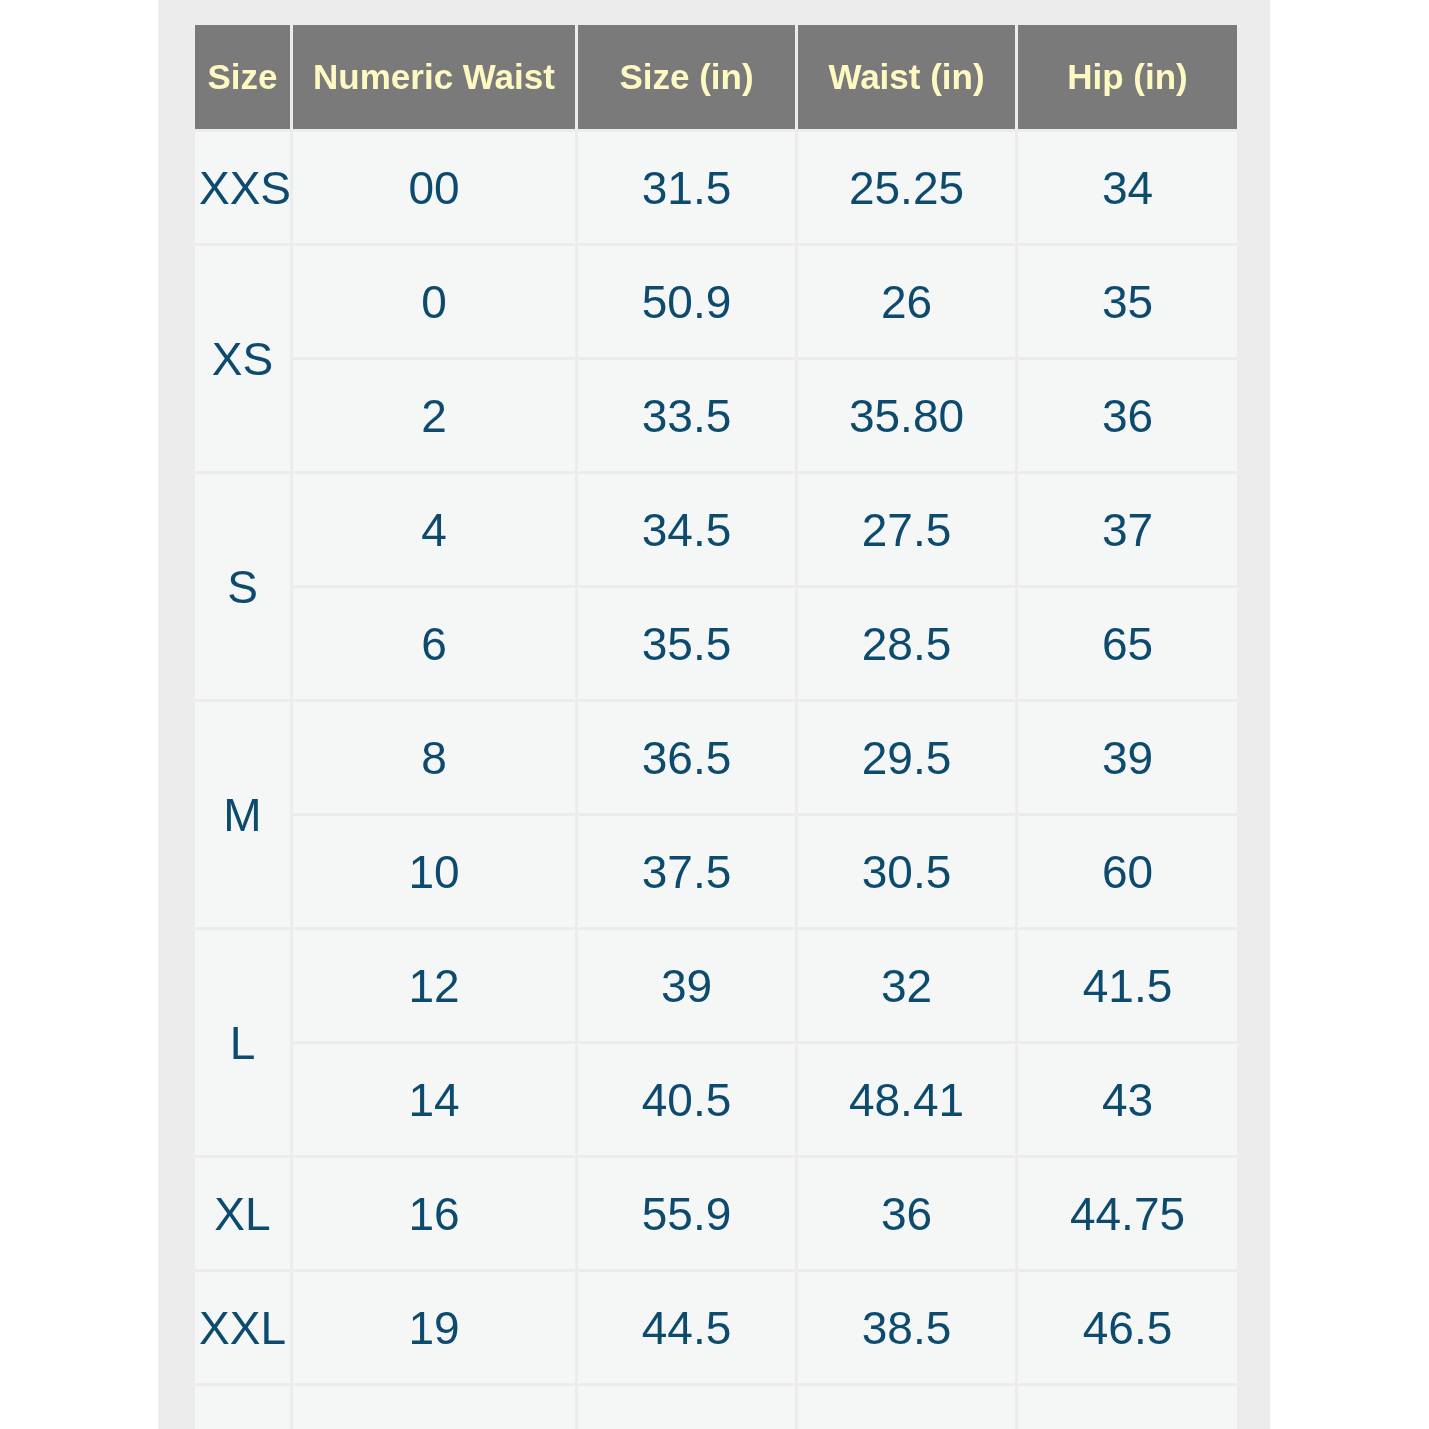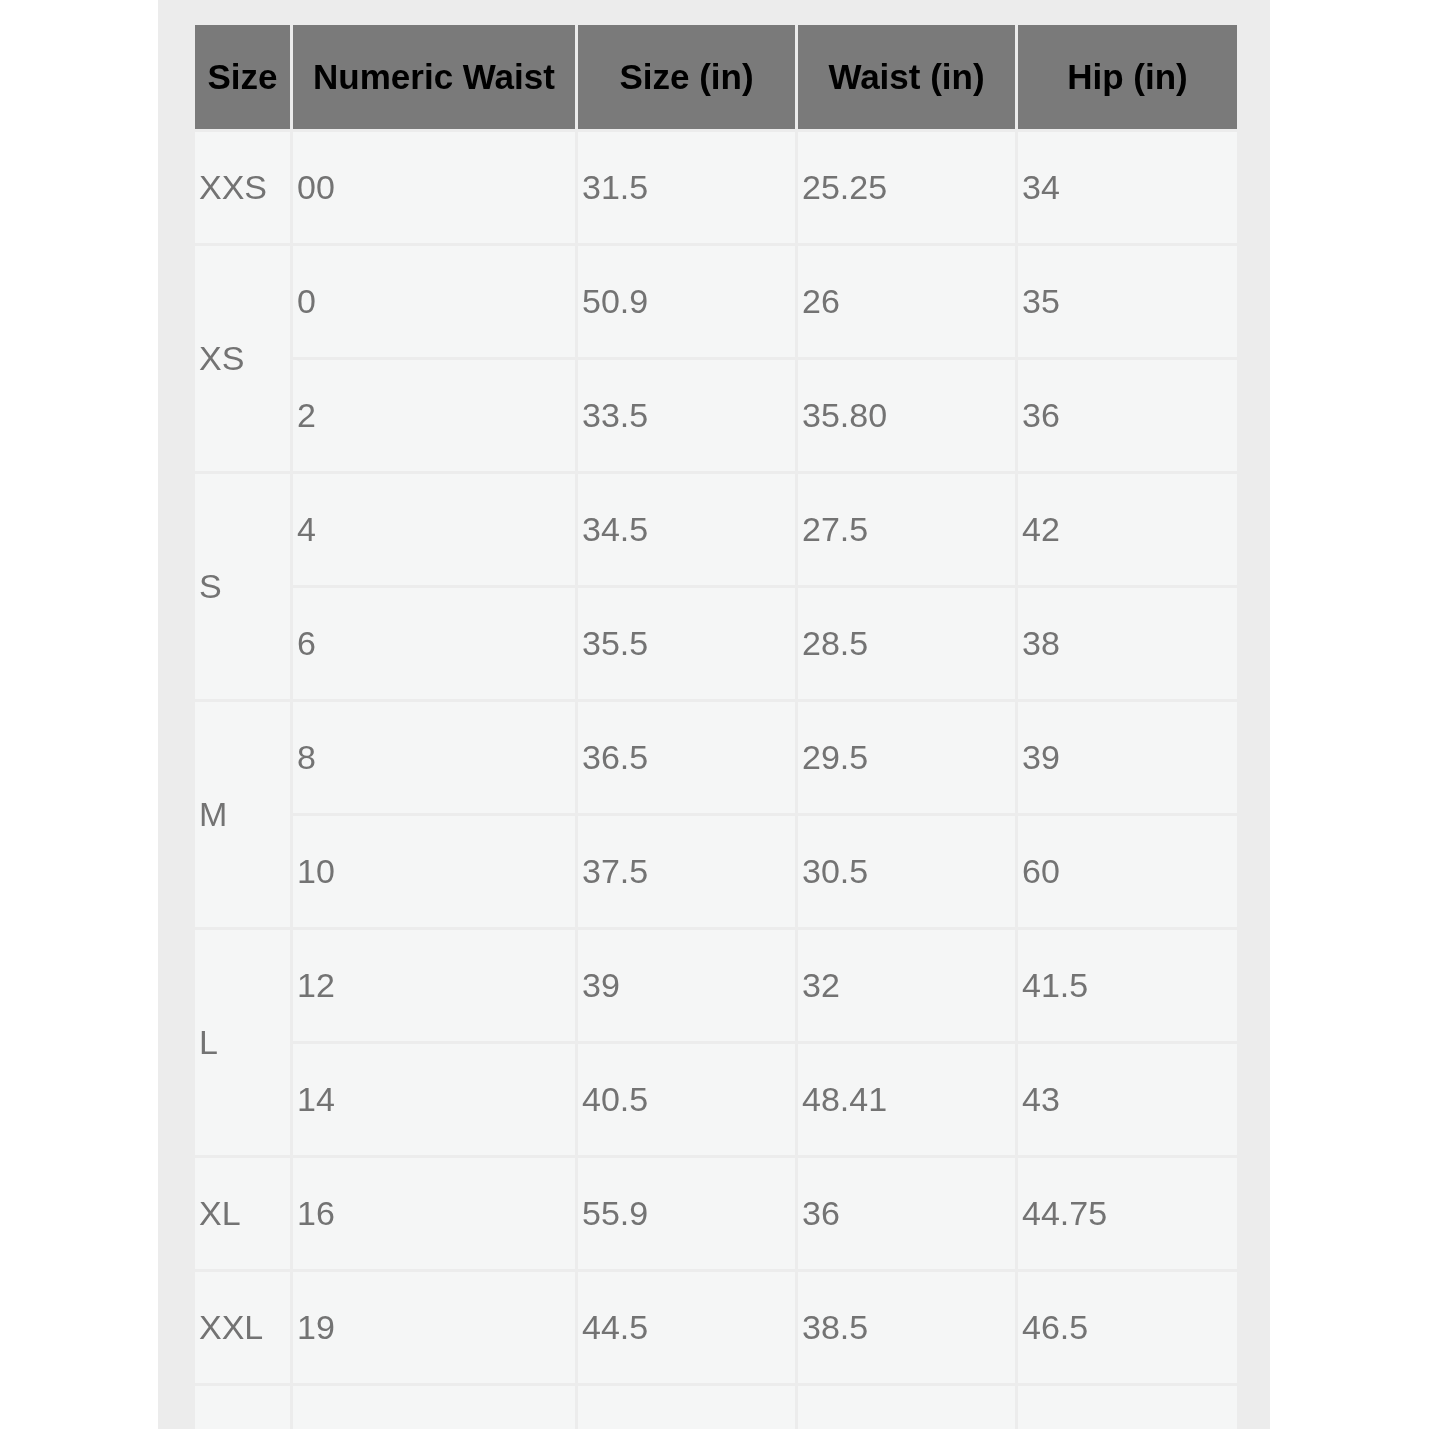--- a/index.html
+++ b/index.html
@@ -46,36 +46,36 @@
   }
 
   table.size-chart col.c-size   { width: 95px; }
   table.size-chart col.c-num    { width: 282px; }
   table.size-chart col.c-bust   { width: 217px; }
   table.size-chart col.c-waist  { width: 217px; }
   table.size-chart col.c-hip    { width: 219px; }
 
   table.size-chart th {
     background: #7a7a7a;
-    color: #000000;
+    color: #fef9c3;
     font-size: 35px;
     font-weight: bold;
     height: 104px;
     text-align: center;
     vertical-align: middle;
     padding: 0 4px;
     letter-spacing: 0px;
   }
 
   table.size-chart td {
     background: #f5f6f6;
-    color: #737373;
-    font-size: 34px;
+    color: #0c4a6e;
+    font-size: 46px;
     font-weight: normal;
-    text-align: left;
+    text-align: center;
     vertical-align: middle;
     height: 111px;
     padding: 0 4px;
   }
 
   td.size-cell {
     vertical-align: middle;
   }
 
   
@@ -126,27 +126,27 @@
             <td>2</td>
             <td>33.5</td>
             <td>35.80</td>
             <td>36</td>
           </tr>
           <tr>
             <td class="size-cell" rowspan="2">S</td>
             <td>4</td>
             <td>34.5</td>
             <td>27.5</td>
-            <td>42</td>
+            <td>37</td>
           </tr>
           <tr>
             <td>6</td>
             <td>35.5</td>
             <td>28.5</td>
-            <td>38</td>
+            <td>65</td>
           </tr>
           <tr>
             <td class="size-cell" rowspan="2">M</td>
             <td>8</td>
             <td>36.5</td>
             <td>29.5</td>
             <td>39</td>
           </tr>
           <tr>
             <td>10</td>

